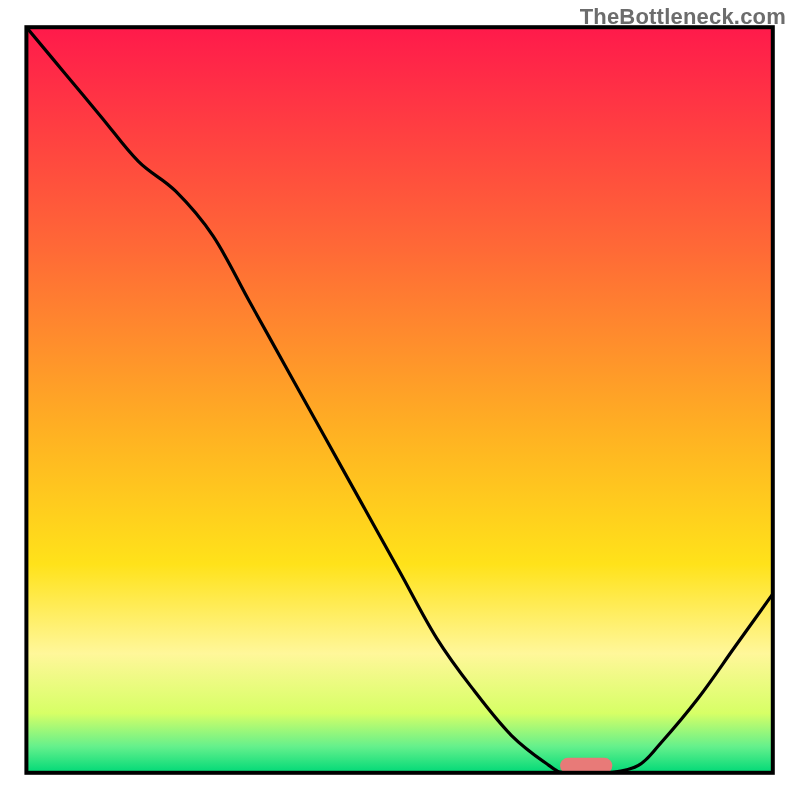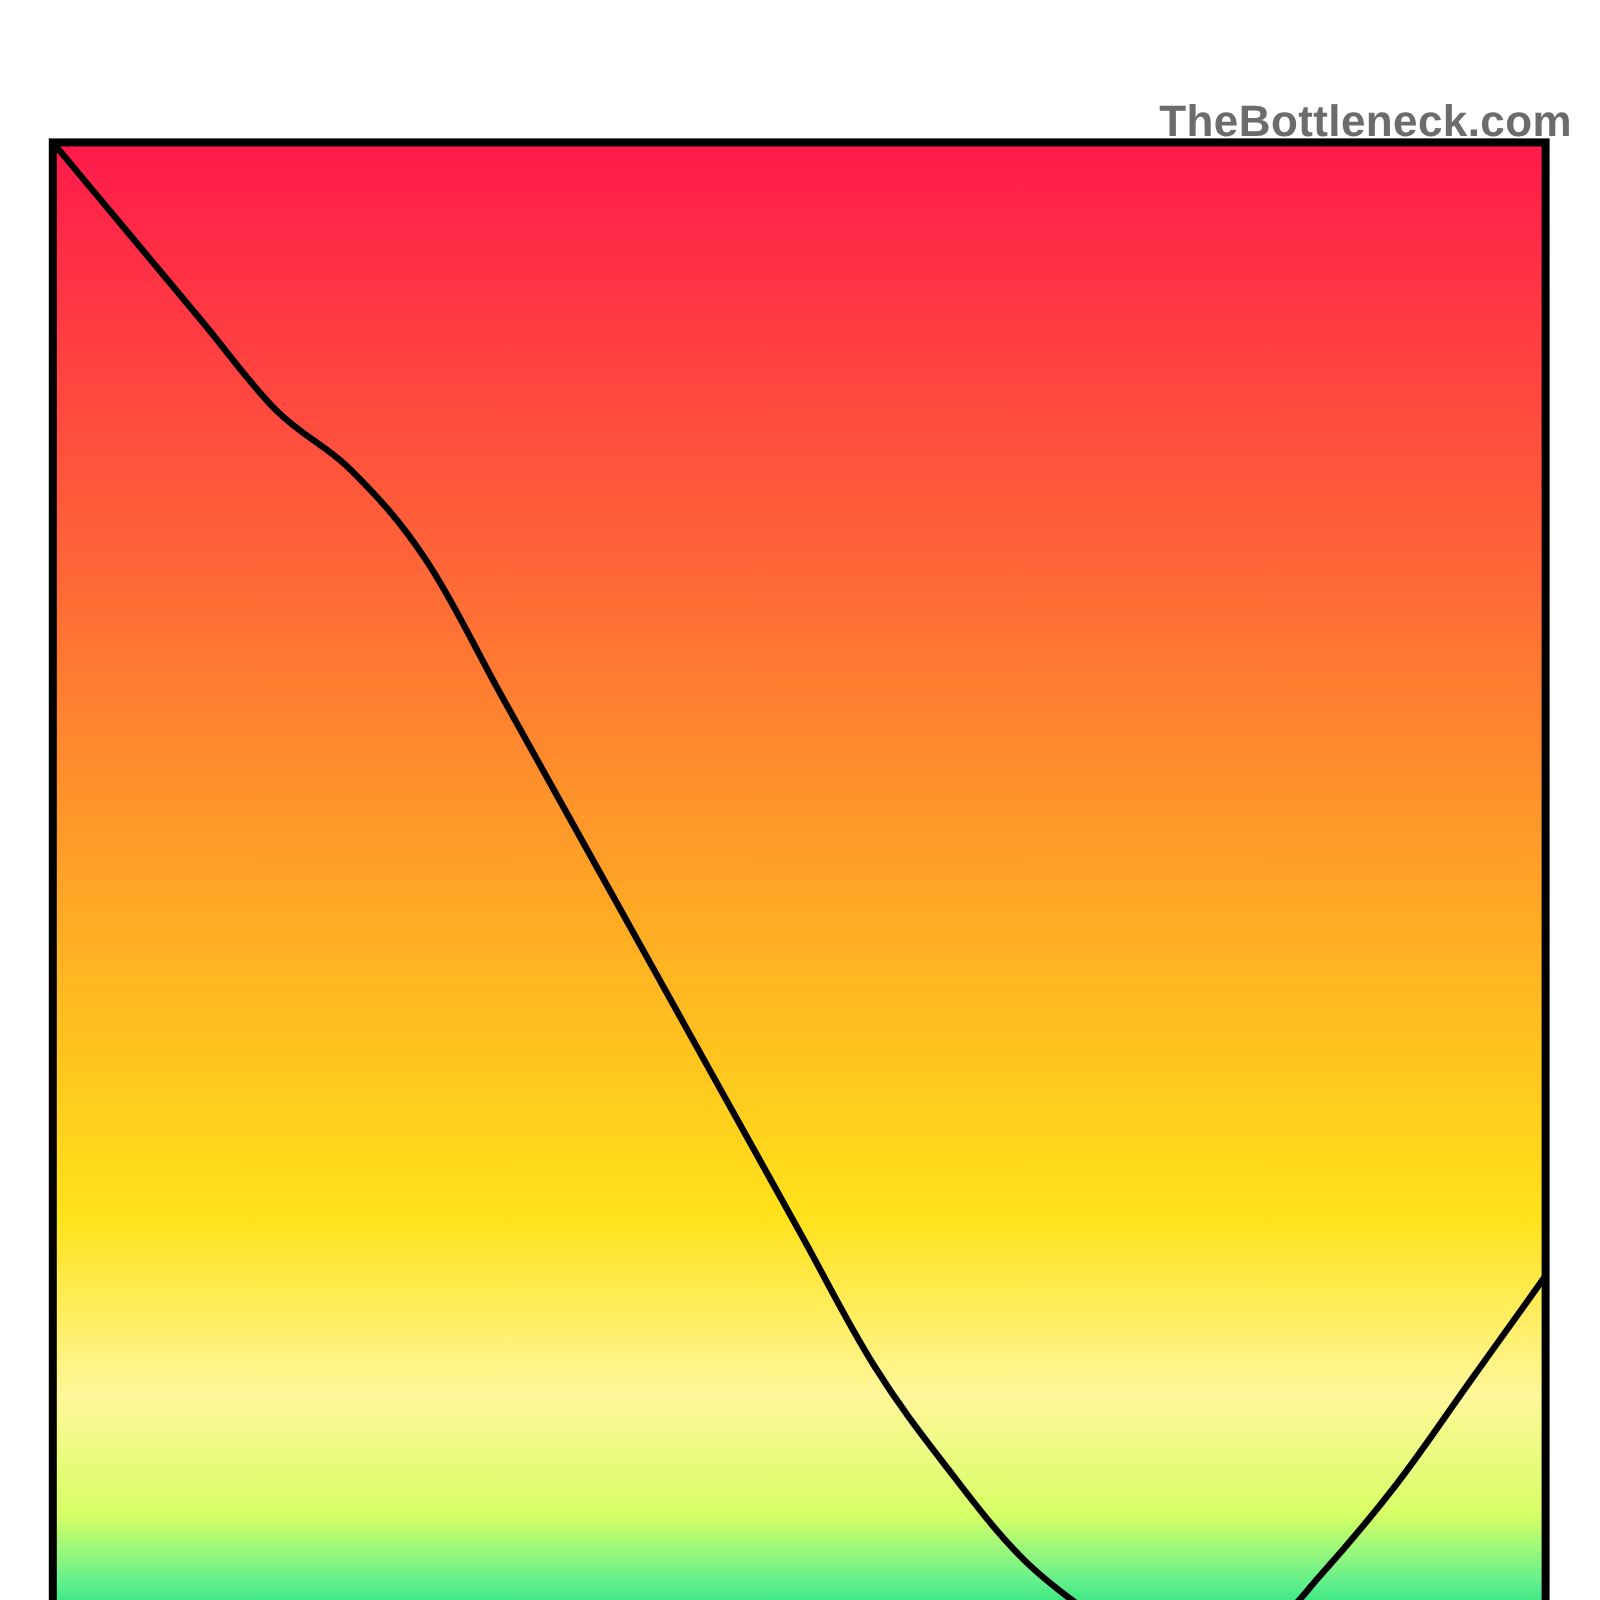--- a/index.html
+++ b/index.html
@@ -8,21 +8,20 @@
     width: 800px;
     height: 800px;
     background: #ffffff;
     overflow: hidden;
     font-family: Arial, Helvetica, sans-serif;
   }
   .stage {
     position: relative;
     width: 800px;
     height: 700px;
-    margin-top: 44px;
   }
   .watermark {
     position: absolute;
     top: 4px;
     right: 14px;
     font-size: 22px;
     font-weight: 600;
     color: #6c6c6c;
     letter-spacing: 0.2px;
   }

